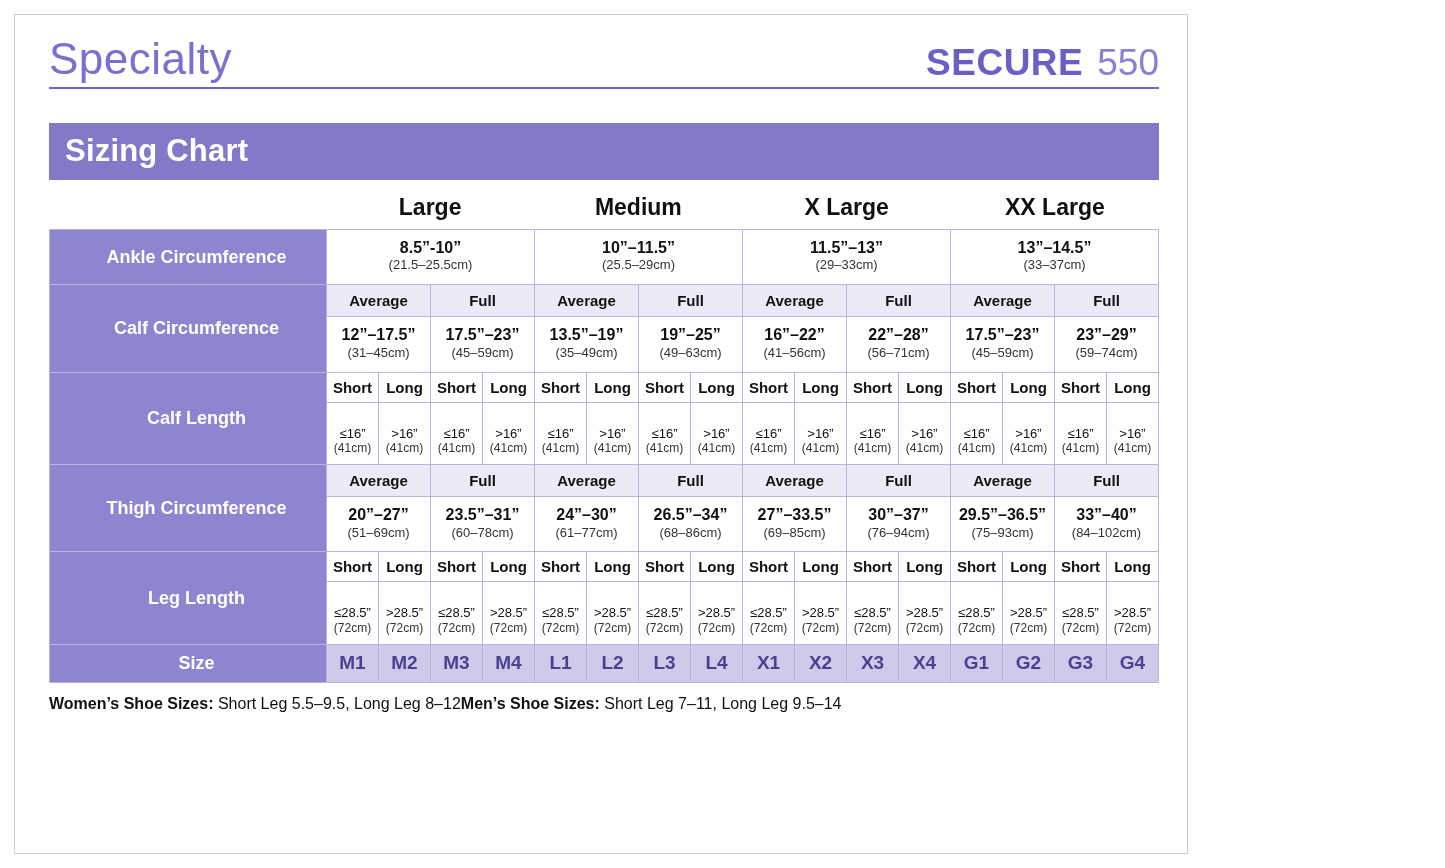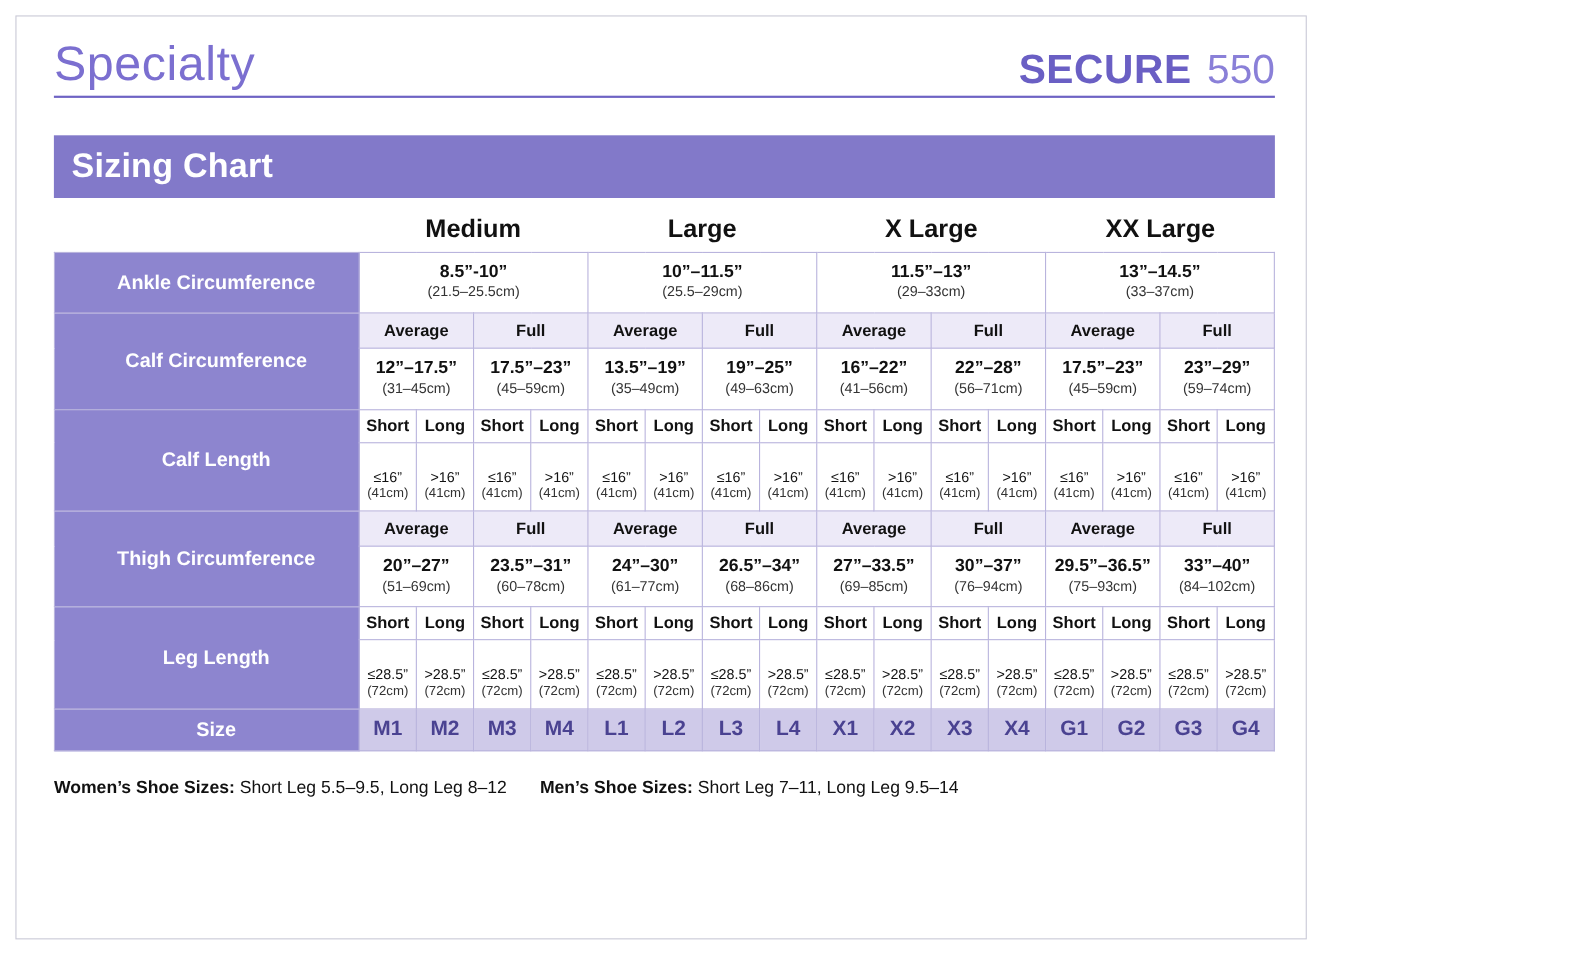--- a/index.html
+++ b/index.html
@@ -156,25 +156,24 @@
   }
   td.size-cell {
     background: #cfcae9;
     color: #4a4291;
     font-weight: bold;
     font-size: 19px;
     padding: 7px 0 8px 0;
   }
   
   .footnote {
-    margin-top: 25px;
+    margin-top: 12px;
     font-size: 16px;
     color: #111111;
     display: flex;
-    gap: 30px;
   }
   .footnote b {
     font-weight: bold;
   }
   .fn-item { white-space: nowrap; }
 </style>
 </head>
 <body>
 
 <div class="page">
@@ -187,22 +186,22 @@
         <span class="brand-number">550</span>
       </div>
     </div>
 
     <div class="title-bar">
       <span>Sizing Chart</span>
     </div>
 
     <div class="group-row">
       <div class="group-spacer"></div>
+      <div class="group-label">Large</div>
       <div class="group-label">Medium</div>
-      <div class="group-label">Large</div>
       <div class="group-label">X Large</div>
       <div class="group-label">XX Large</div>
     </div>
 
     <table class="chart">
       <colgroup>
         <col style="width:277px">
         <col span="16" style="width:auto">
       </colgroup>
       <tbody>

